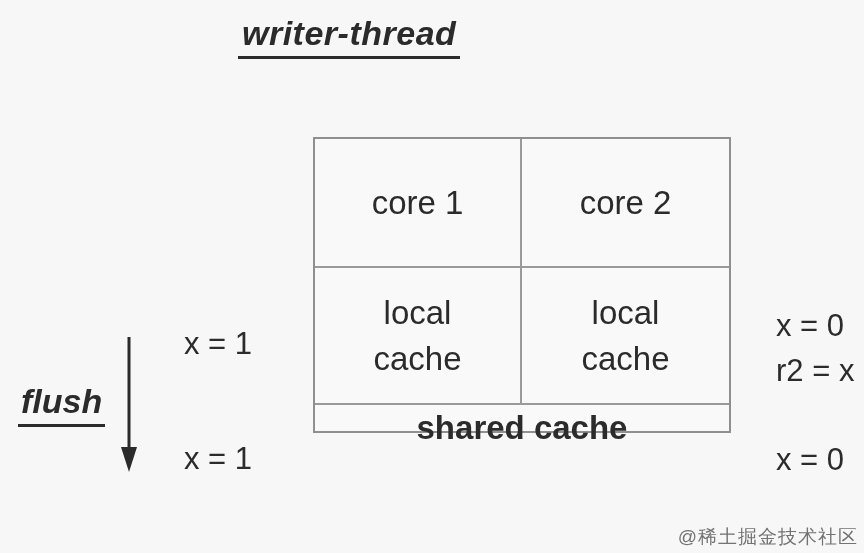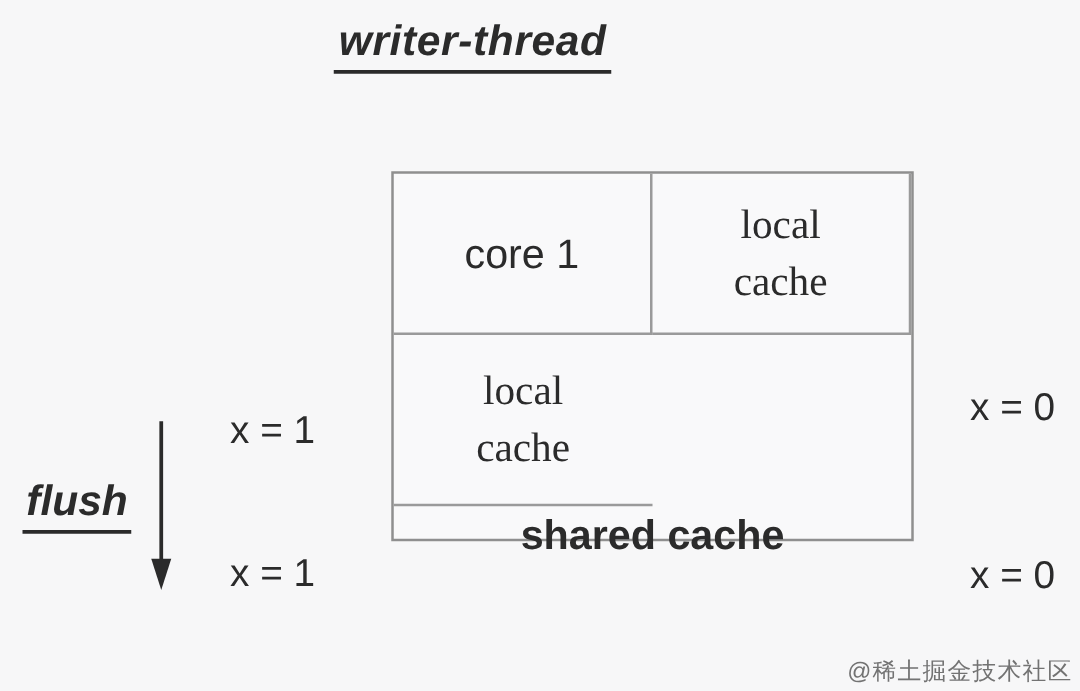--- a/index.html
+++ b/index.html
@@ -16,21 +16,20 @@
   
   .thread-header {
     position: absolute;
     top: 14px;
     font-size: 34px;
     font-style: italic;
     font-weight: bold;
     letter-spacing: 0.5px;
     border-bottom: 3px solid #2b2b2b;
     padding: 0 4px 3px 4px;
-    margin-left: 29px;
   }
   .writer { left: 238px; }
   .reader { left: 586px; }
 
   
   .cache-table {
     position: absolute;
     left: 313px;
     top: 137px;
     width: 418px;
@@ -45,21 +44,21 @@
     display: flex;
     align-items: center;
     justify-content: center;
     text-align: center;
     font-size: 33px;
     line-height: 46px;
   }
   .b-right  { border-right: 2px solid #9a9a9a; }
   .b-bottom { border-bottom: 2px solid #9a9a9a; }
   .cell-shared { grid-column: 1 / -1; font-weight: bold; }
-  .wrap-narrow { width: 112px; font-family: Liberation Serif, serif; }
+  .wrap-narrow { width: 112px; }
 
   
   .annot {
     position: absolute;
     font-size: 31px;
     white-space: nowrap;
   }
   .annot-left { width: 84px; left: 184px; }
   .annot-right { left: 776px; text-align: left; }
   .lv1 { top: 326px; }
@@ -100,36 +99,40 @@
 <body>
 
 <div class="stage">
 
   <div class="thread-header writer">writer-thread</div>
 
   <div class="cache-table">
     <div class="cell b-right b-bottom">
       <span>core 1</span>
     </div>
+    <div class="cell b-bottom">
+      <span>core 2</span>
+    </div>
     <div class="cell b-right b-bottom">
       <span class="wrap-narrow">local cache</span>
     </div>
     <div class="cell b-bottom">
       <span class="wrap-narrow">local cache</span>
     </div>
     <div class="cell cell-shared">
       <span>shared cache</span>
     </div>
   </div>
 
   <div class="annot annot-left lv1">x = 1</div>
   <div class="annot annot-left lv2">x = 1</div>
 
   <div class="annot annot-right rv-block">
     <div>x = 0</div>
+    <div>r2 = x</div>
   </div>
   <div class="annot annot-right rv2">x = 0</div>
 
   <div class="flush-label">flush</div>
   <svg class="flush-arrow" viewBox="0 0 24 140" aria-hidden="true">
     <line x1="12" y1="4" x2="12" y2="118" stroke="#2b2b2b" stroke-width="3"></line>
     <polygon points="4,114 20,114 12,139" fill="#2b2b2b"></polygon>
   </svg>
 
   <div class="watermark">@稀土掘金技术社区</div>

